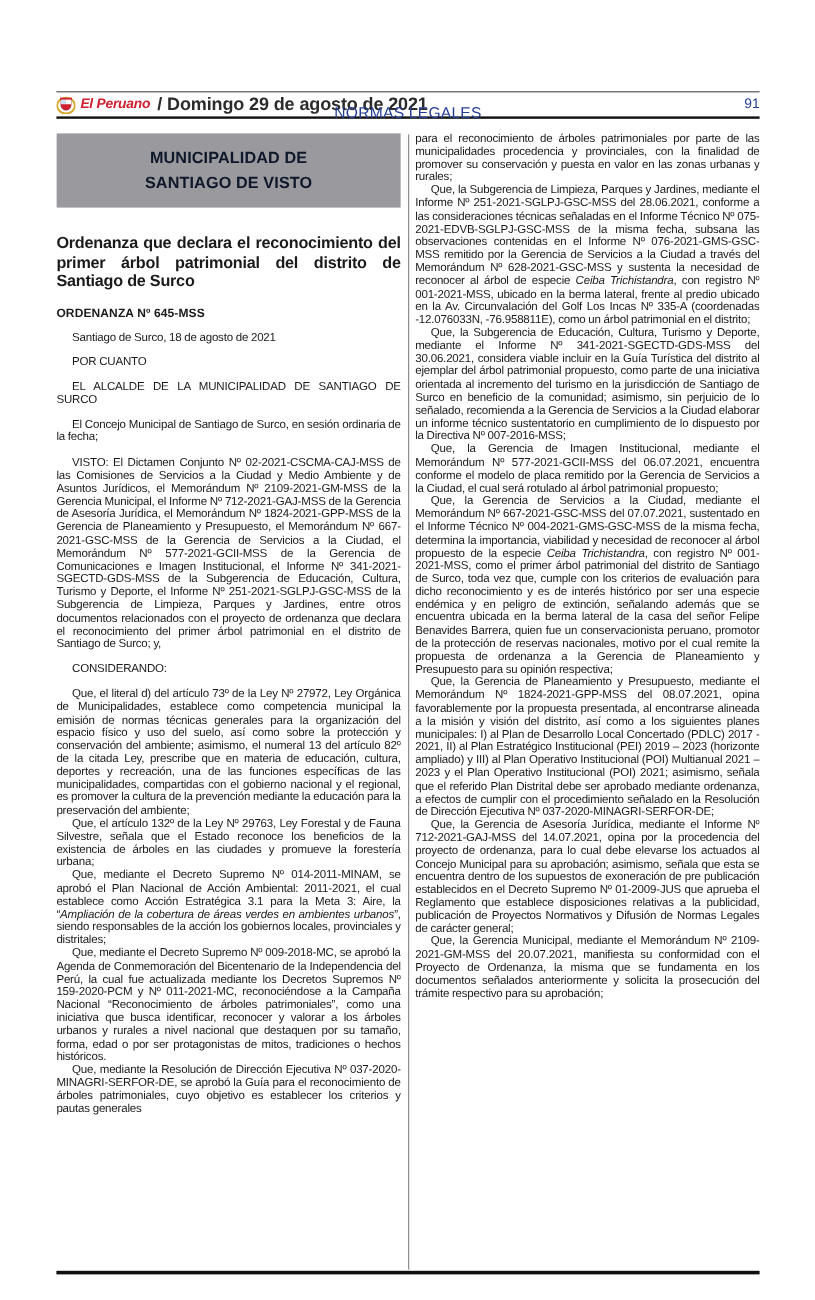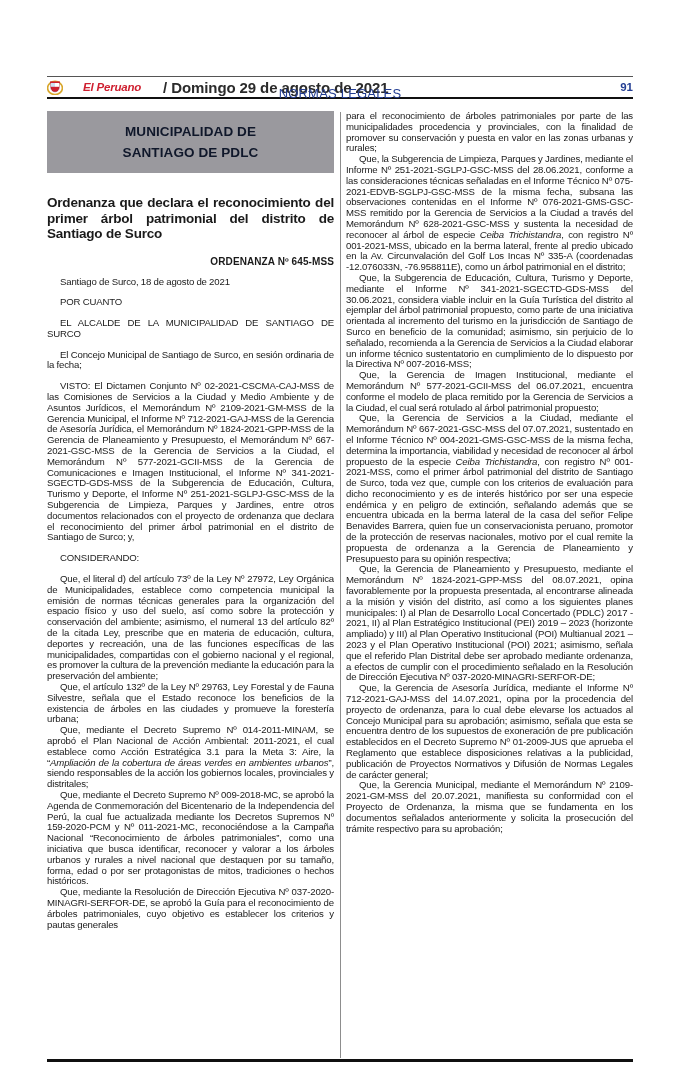--- a/index.html
+++ b/index.html
@@ -6,47 +6,47 @@
   .page{
     position:relative;width:679px;height:1083px;background:#ffffff;
     font-family:"Liberation Sans",sans-serif;color:#1a1a1a;overflow:hidden;
   }
   
   .header{
     position:absolute;left:47px;top:76px;width:586px;height:23px;
     border-top:1px solid #555;border-bottom:2.5px solid #101010;
     display:flex;align-items:center;box-sizing:border-box;
   }
-  .header-left{display:flex;align-items:center;gap:20px;}
+  .header-left{display:flex;align-items:center;gap:4px;}
   .coat{display:inline-block;line-height:0;}
   .brand{color:var(--brand-red,#cf2030);font-weight:bold;font-style:italic;font-size:11.5px;letter-spacing:-0.2px;}
   .issue-date{font-weight:bold;font-size:15px;color:#2b2b2b;letter-spacing:-0.1px;margin-left:2px;}
   .section-title{
     position:absolute;left:50%;transform:translateX(-50%);
     color:var(--section-blue,#233e93);font-weight:normal;font-size:13px;letter-spacing:0.2px;margin-top:12px;
   }
-  .page-number{margin-left:auto;color:var(--section-blue,#233e93);font-weight:bold;font-size:11.5px;}
+  .page-number{margin-left:auto;color:var(--section-blue,#233e93);font-weight:normal;font-size:11.5px;}
   
   .col{position:absolute;top:111px;width:287px;height:947px;overflow:hidden;}
   .col-left{left:47px;}
   .col-right{left:346px;}
   .column-divider{position:absolute;left:340px;top:112px;width:1px;height:946px;background:#8d8d8d;}
   .bottom-rule{position:absolute;left:47px;top:1059px;width:586px;height:3px;background:#101010;}
   
   .banner{
     background:var(--box-gray,#9a999e);color:#0f172a;text-align:center;
     font-weight:bold;font-size:13.5px;line-height:19px;padding:9px 4px;letter-spacing:0.1px;
   }
   .banner div{margin:2px 0;}
   .doc-title{
     font-weight:bold;font-size:13.5px;line-height:15.5px;text-align:justify;
     margin:22px 0 0 0;letter-spacing:-0.2px;
   }
   .ord-heading{
-    text-align:right;font-weight:bold;font-size:10px;margin:14px 0 0 0;letter-spacing:0.1px;
+    text-align:left;font-weight:bold;font-size:10px;margin:14px 0 0 0;letter-spacing:0.1px;
   }
   p{
     margin:0;text-align:justify;font-size:9.6px;line-height:10.8px;
     letter-spacing:-0.15px;word-spacing:-0.2px;
   }
   p.indent{text-indent:13px;}
   p.fm{margin-top:10px;}          
   p.body-first{margin-top:10px;}
   .caps{text-transform:none;}
   i{font-style:italic;}
@@ -71,21 +71,21 @@
       <span class="issue-date">/ Domingo 29 de agosto de 2021</span>
     </div>
     <span class="section-title">NORMAS LEGALES</span>
     <span class="page-number">91</span>
   </div>
 
   <div class="col col-left">
 
     <div class="banner">
       <div>MUNICIPALIDAD DE</div>
-      <div>SANTIAGO DE PDLC</div>
+      <div>SANTIAGO DE VISTO</div>
     </div>
 
     <h1 class="doc-title">Ordenanza que declara el reconocimiento del primer árbol patrimonial del distrito de Santiago de Surco</h1>
 
     <div class="ord-heading">ORDENANZA Nº 645-MSS</div>
 
     <p class="indent fm">Santiago de Surco, 18 de agosto de 2021</p>
 
     <p class="indent fm">POR CUANTO</p>
 

